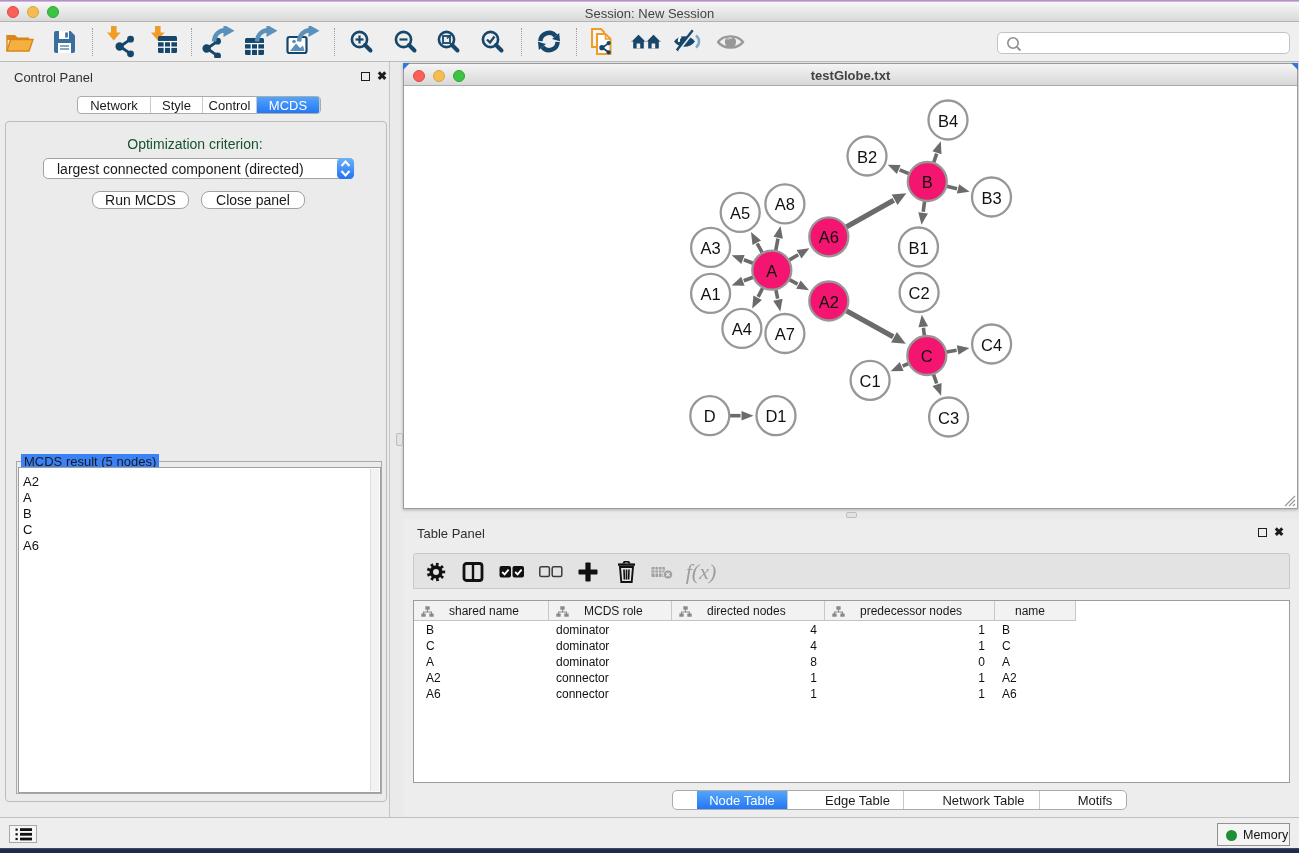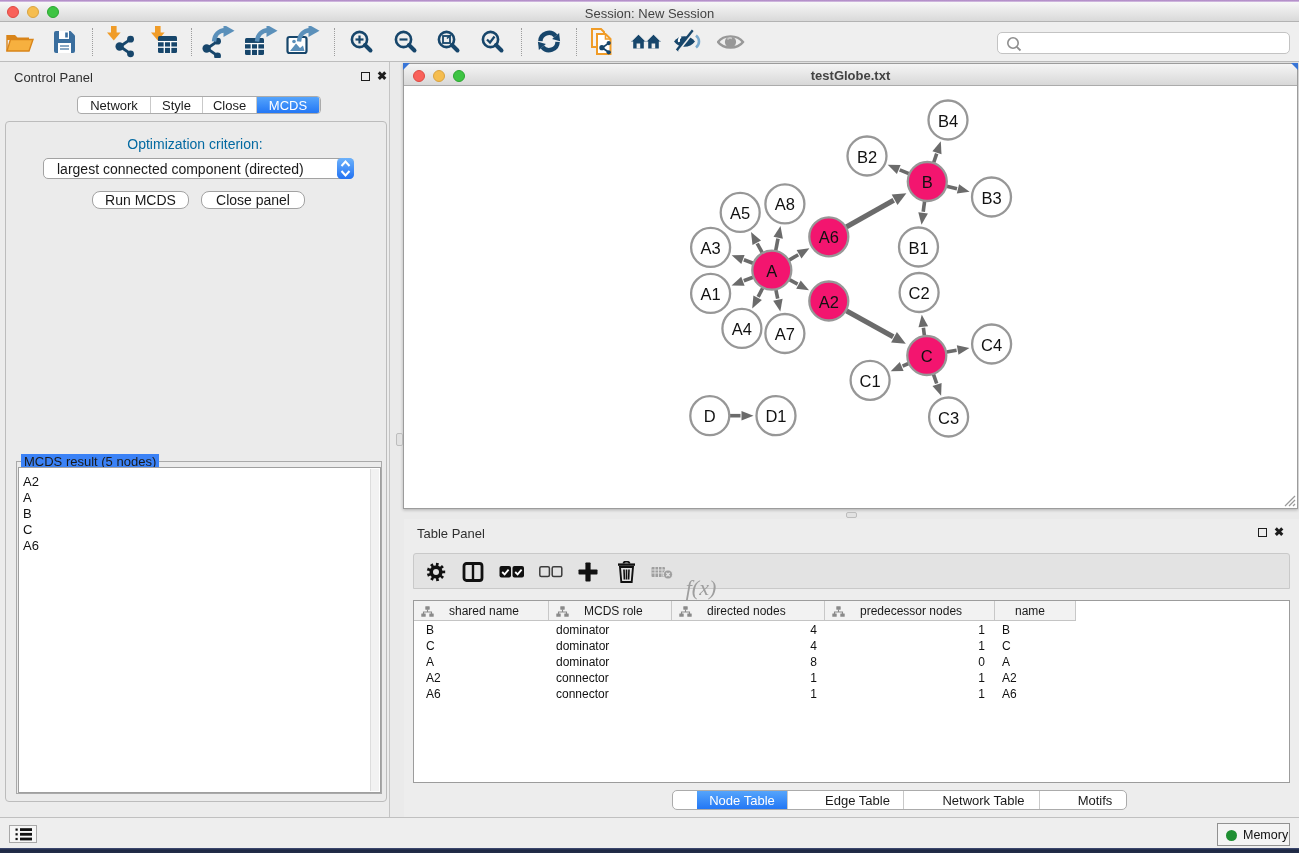--- a/index.html
+++ b/index.html
@@ -26,21 +26,21 @@
   #darkstrip{left:0;top:848px;width:1299px;height:5px;background:linear-gradient(#44507a,#1c2742 40%,#232d49);}
   #cpanel{left:0;top:62px;width:390px;height:755px;background:#ececec;border-right:1px solid #c4c4c4;}
   .panel-title{position:absolute;font-size:13px;color:#2f2f2f;}
   .float-btn{position:absolute;width:9px;height:9px;border:1.5px solid #1d1d1d;}
   .close-x{position:absolute;font-size:12px;font-weight:bold;color:#1d1d1d;}
   #cp-tabs{position:absolute;left:77px;top:34px;width:244px;height:18px;display:flex;
     border:1px solid #ababab;border-radius:4px;background:#fff;font-size:13px;color:#1a1a1a;overflow:hidden;}
   #cp-tabs .seg{flex:0 0 auto;display:flex;align-items:center;justify-content:center;border-right:1px solid #c9c9c9;}
   #cp-box{position:absolute;left:5px;top:59px;width:382px;height:681px;
     border:1px solid #bcbcbc;border-radius:4px;background:#ebebeb;}
-  #opt-label{position:absolute;left:0;top:74px;width:390px;text-align:center;font-size:14px;color:#0369a1;}
+  #opt-label{position:absolute;left:0;top:74px;width:390px;text-align:center;font-size:14px;color:#14532d;}
   #dropdown{position:absolute;left:43px;top:96px;width:311px;height:21px;background:#fff;
     border:1px solid #a2a2a2;border-radius:5px;font-size:14px;color:#1a1a1a;}
   #dropdown .dtext{position:absolute;left:13px;top:2px;}
   #dropdown .stepper{position:absolute;right:-1px;top:-1px;width:17px;height:21px;border-radius:4.5px;
     background:linear-gradient(#6db2fb,#2272f3);}
   .btn{position:absolute;height:18px;background:#fff;border:1px solid #a2a2a2;border-radius:8px;
     font-size:14px;color:#1a1a1a;text-align:center;line-height:16px;}
   #mcds-field{position:absolute;left:16px;top:399px;width:366px;height:333px;}
   #mcds-legend{position:absolute;left:5px;top:-7px;background:#3b82f6;padding:0 3px;font-size:13px;color:#1a1a1a;}
   #mcds-border{position:absolute;left:0;top:0;width:100%;height:100%;border:1px solid #a9a9a9;}
@@ -271,21 +271,21 @@
       </div>
   </div>
 
   <div class="abs" id="cpanel">
     <div class="panel-title" style="left:14px;top:8px;">Control Panel</div>
     <div class="float-btn" style="left:361px;top:10px;"></div>
     <div class="close-x" style="left:377px;top:7px;">✖</div>
     <div id="cp-tabs">
       <div class="seg" style="width:73px;">Network</div>
       <div class="seg" style="width:52px;">Style</div>
-      <div class="seg" style="width:54px;">Close</div>
+      <div class="seg" style="width:54px;">Control</div>
       <div class="seg sel" style="width:63px;">MCDS</div>
     </div>
     <div id="cp-box"></div>
     <div id="opt-label">Optimization criterion:</div>
     <div id="dropdown">
       <div class="dtext">largest connected component (directed)</div>
       <div class="stepper"><svg width="17" height="21" viewBox="0 0 17 21">
             <path d="M4.5,8 L8.5,3.5 L12.5,8" fill="none" stroke="#fff" stroke-width="2"></path>
             <path d="M4.5,13 L8.5,17.5 L12.5,13" fill="none" stroke="#fff" stroke-width="2"></path>
           </svg></div>
@@ -465,21 +465,21 @@
               <line x1="0.5" y1="6" x2="14" y2="6"></line>
               <line x1="0.5" y1="9" x2="14" y2="9"></line>
               <line x1="4" y1="3" x2="4" y2="13"></line>
               <line x1="7.5" y1="3" x2="7.5" y2="13"></line>
               <line x1="11" y1="3" x2="11" y2="13"></line>
             </g>
             <circle cx="17" cy="10.5" r="4.6" fill="#9f9f9f" stroke="#e3e3e3" stroke-width="1"></circle>
             <path d="M15.3,8.8 L18.7,12.2 M18.7,8.8 L15.3,12.2" stroke="#e3e3e3" stroke-width="1.4"></path>
           </svg>
         </div>
-        <div style="position:absolute;left:267px;top:16px;width:40px;height:36px;display:flex;align-items:center;justify-content:center;">
+        <div style="position:absolute;left:267px;top:0;width:40px;height:36px;display:flex;align-items:center;justify-content:center;">
           <span style="font-family:'Liberation Serif',serif;font-style:italic;font-size:22px;color:#9e9e9e;">f(x)</span>
         </div>
       </div>
     <div id="tp-table">
       <div style="position:absolute;left:0;top:0;width:662px;height:20px;background:#f2f2f2;border-bottom:1px solid #c4c4c4;">
           <div class="hcell" style="left:0px;width:135px;">
             <span style="position:absolute;left:7px;top:5px;"><svg width="13" height="11" viewBox="0 0 13 11">
                 <path d="M6.5,3.5 L6.5,6 M2.5,8 L2.5,6 L10.5,6 L10.5,8" fill="none" stroke="#8a8a8a" stroke-width="1.1"></path>
                 <g fill="#8a8a8a">
                   <rect x="4.3" y="0.3" width="4.4" height="3.4" rx="0.4"></rect>

